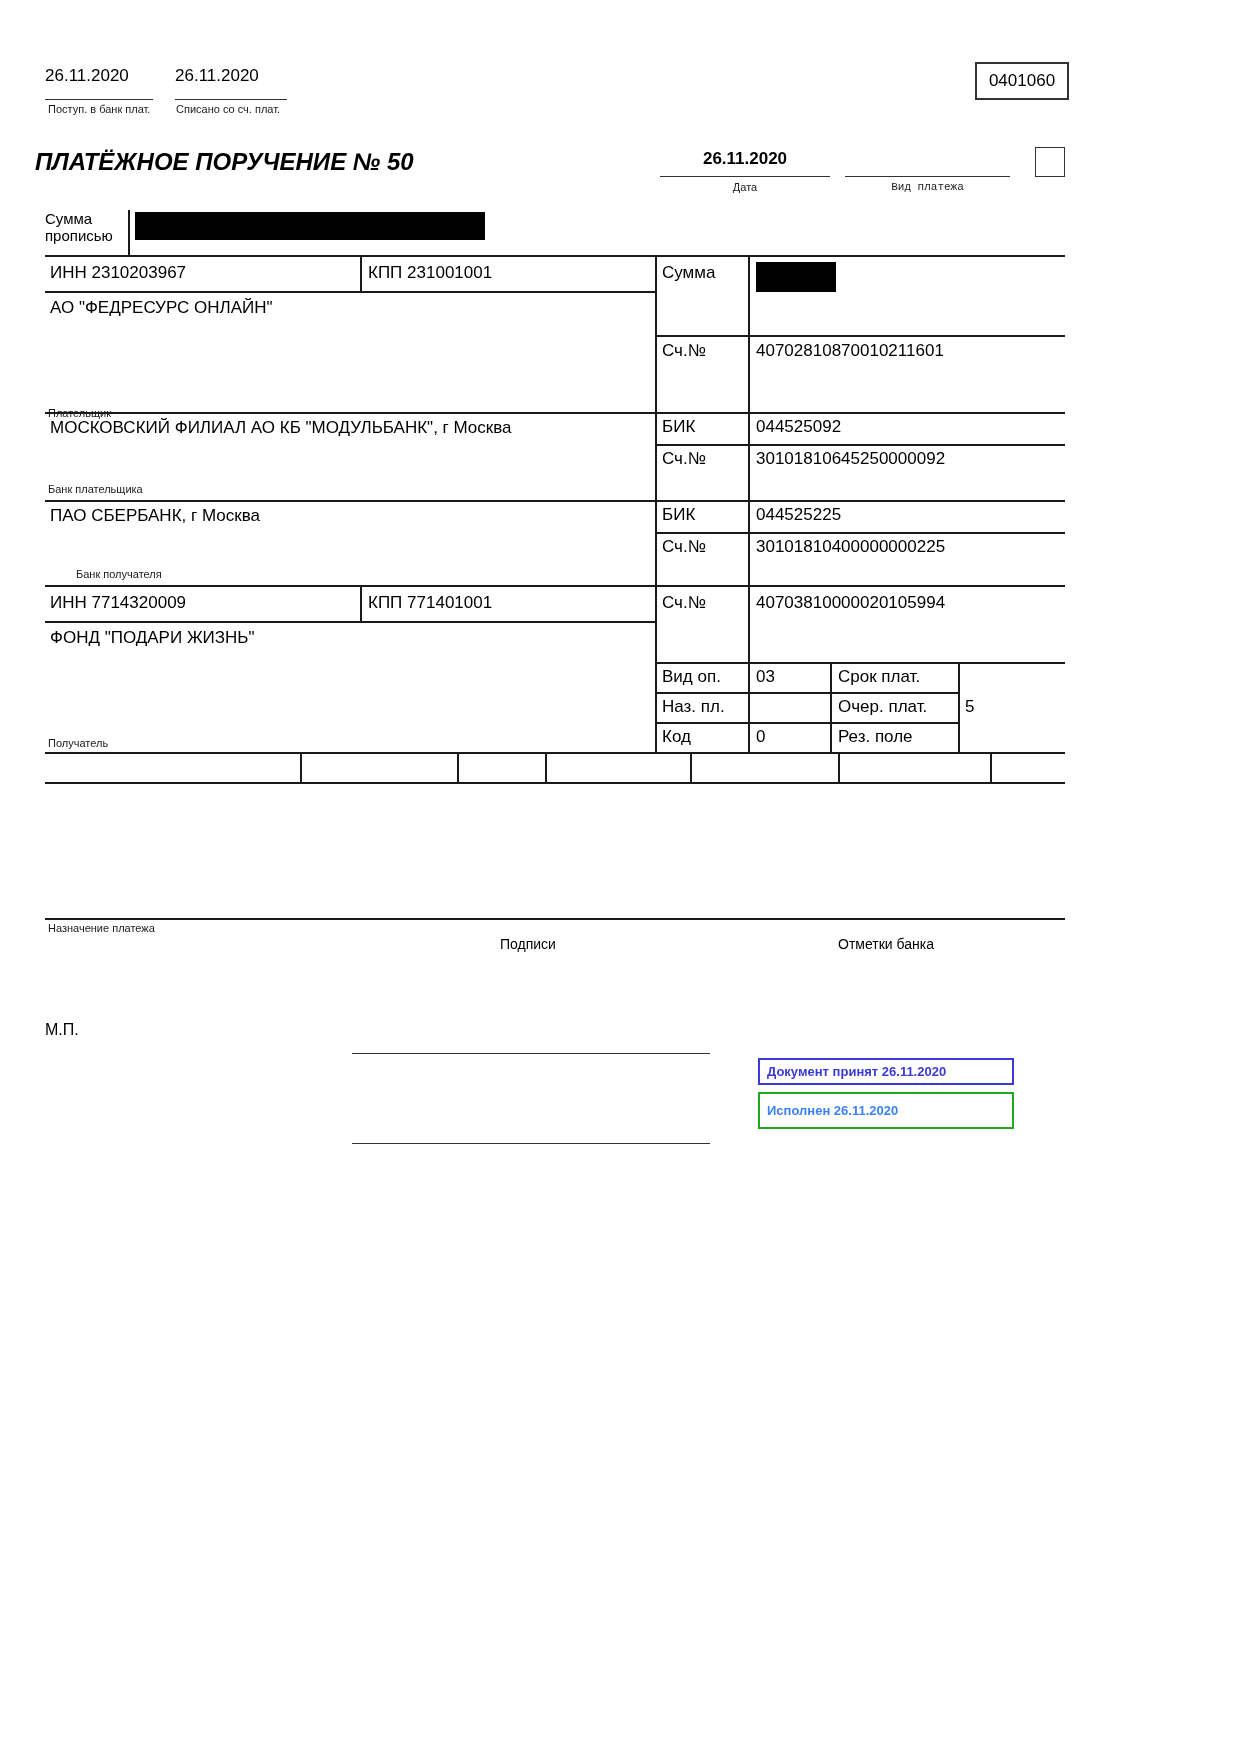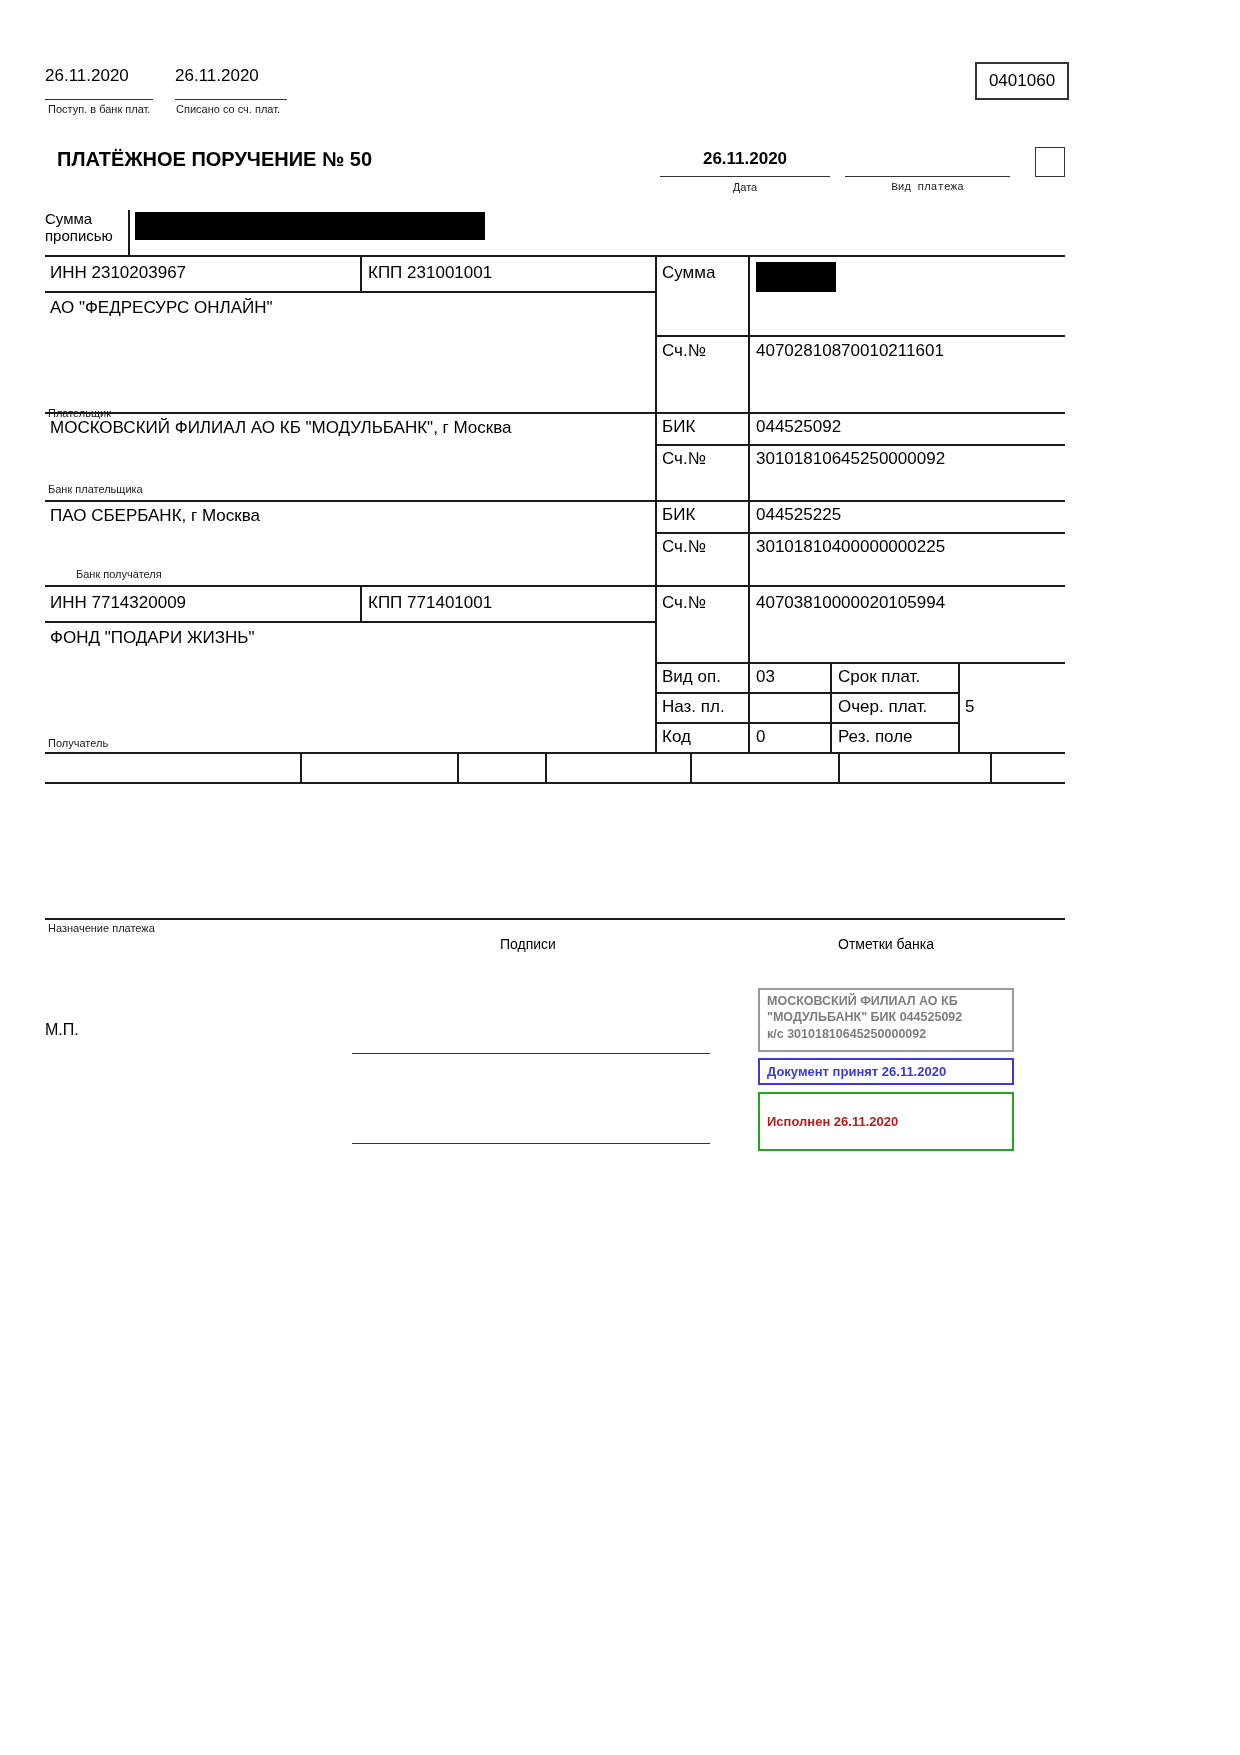--- a/index.html
+++ b/index.html
@@ -11,42 +11,42 @@
   .hline{position:absolute;background:#1a1a1a;height:2px;}
   .vline{position:absolute;background:#1a1a1a;width:2px;}
   .thin{height:1px;background:#333;}
   .box{position:absolute;border:2px solid #333;background:#fff;}
   .redact{position:absolute;background:#000;}
   .center{text-align:center;}
   .stampbox{position:absolute;border:2px solid #9a9a9a;color:#7d7d7d;
             font-weight:bold;font-size:12.5px;line-height:1.3;padding:3px 7px;box-sizing:border-box;}
   .acceptbox{position:absolute;border:2px solid #3a3ad4;color:#3a3ad4;
              font-weight:bold;font-size:13px;padding:4px 7px;box-sizing:border-box;white-space:nowrap;}
-  .execbox{position:absolute;border:2px solid #21a821;color:#b91c1c;
-           font-weight:bold;font-size:13px;padding:20px 7px;box-sizing:border-box;white-space:nowrap;}
+  .execbox{position:absolute;border:2px solid #21a821;color:#3b82f6;
+           font-weight:bold;font-size:13px;padding:9px 7px;box-sizing:border-box;white-space:nowrap;}
   .wrap{white-space:normal;}
 </style>
 </head>
 <body>
 
 <div class="page">
 
   <div class="t" style="left:45px;top:66px;">26.11.2020</div>
   <div class="hline thin" style="left:45px;top:99px;width:108px;"></div>
   <div class="t small" style="left:48px;top:103px;">Поступ. в банк плат.</div>
 
   <div class="t" style="left:175px;top:66px;">26.11.2020</div>
   <div class="hline thin" style="left:175px;top:99px;width:112px;"></div>
   <div class="t small" style="left:176px;top:103px;">Списано со сч. плат.</div>
 
   <div class="box" style="left:975px;top:62px;width:90px;height:34px;">
     <div class="t center" style="position:static;line-height:34px;">0401060</div>
   </div>
 
-  <div class="t bold" style="left:57px;top:148px;font-size:20px;">ПЛАТЁЖНОЕ ПОРУЧЕНИЕ № 50</div>
+  <div class="t bold" style="left:35px;top:148px;font-size:24px;font-style:italic;">ПЛАТЁЖНОЕ ПОРУЧЕНИЕ № 50</div>
   <div class="t bold center" style="left:660px;top:149px;width:170px;">26.11.2020</div>
   <div class="hline thin" style="left:660px;top:176px;width:170px;"></div>
   <div class="t small center" style="left:660px;top:181px;width:170px;">Дата</div>
   <div class="hline thin" style="left:845px;top:176px;width:165px;"></div>
   <div class="t small center" style="left:845px;top:181px;width:165px;font-family:Liberation Mono, monospace;">Вид платежа</div>
   <div class="box" style="left:1035px;top:147px;width:28px;height:28px;border-width:1.5px;"></div>
 
   <div class="t wrap" style="left:45px;top:210px;width:80px;font-size:15px;">Сумма прописью</div>
   <div class="vline" style="left:128px;top:210px;height:45px;width:1.5px;"></div>
   <div class="redact" style="left:135px;top:212px;width:350px;height:28px;"></div>
@@ -127,25 +127,20 @@
   <div class="t small" style="left:48px;top:737px;">Получатель</div>
 
   <div class="hline" style="left:45px;top:918px;width:1020px;"></div>
   <div class="t small" style="left:48px;top:922px;">Назначение платежа</div>
 
   <div class="t" style="left:500px;top:936px;font-size:14px;">Подписи</div>
   <div class="t" style="left:838px;top:936px;font-size:14px;">Отметки банка</div>
 
   <div class="t" style="left:45px;top:995px;font-size:16px;margin-top:26px;">М.П.</div>
 
-  <div class="stampbox" style="left:758px;top:988px;width:256px;height:64px;">
-    <div>МОСКОВСКИЙ ФИЛИАЛ АО КБ</div>
-    <div>"МОДУЛЬБАНК" БИК 044525092</div>
-    <div>к/с 30101810645250000092</div>
-  </div>
 
   <div class="hline thin" style="left:352px;top:1053px;width:358px;"></div>
 
   <div class="acceptbox" style="left:758px;top:1058px;width:256px;">Документ принят 26.11.2020</div>
   <div class="execbox" style="left:758px;top:1092px;width:256px;">Исполнен 26.11.2020</div>
 
   <div class="hline thin" style="left:352px;top:1143px;width:358px;"></div>
 
 </div>
 

